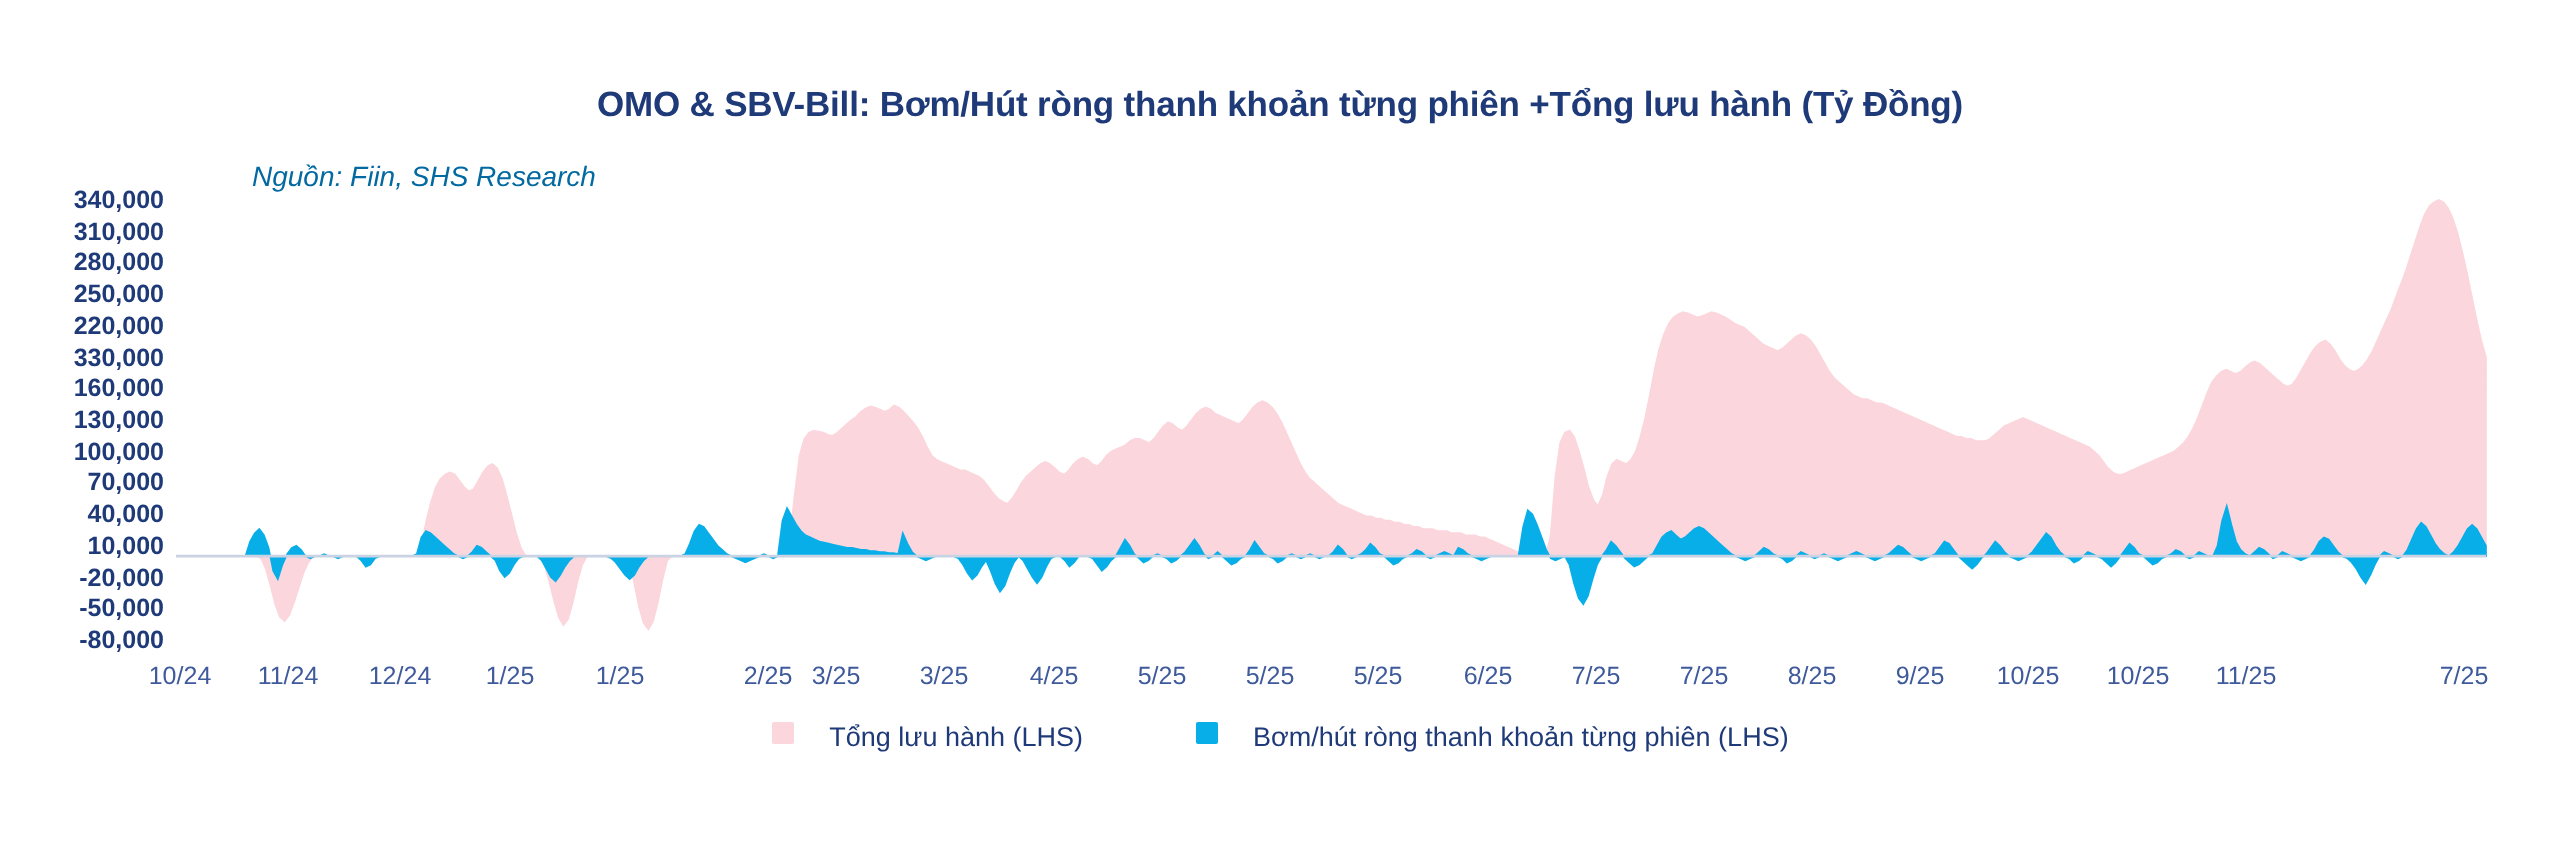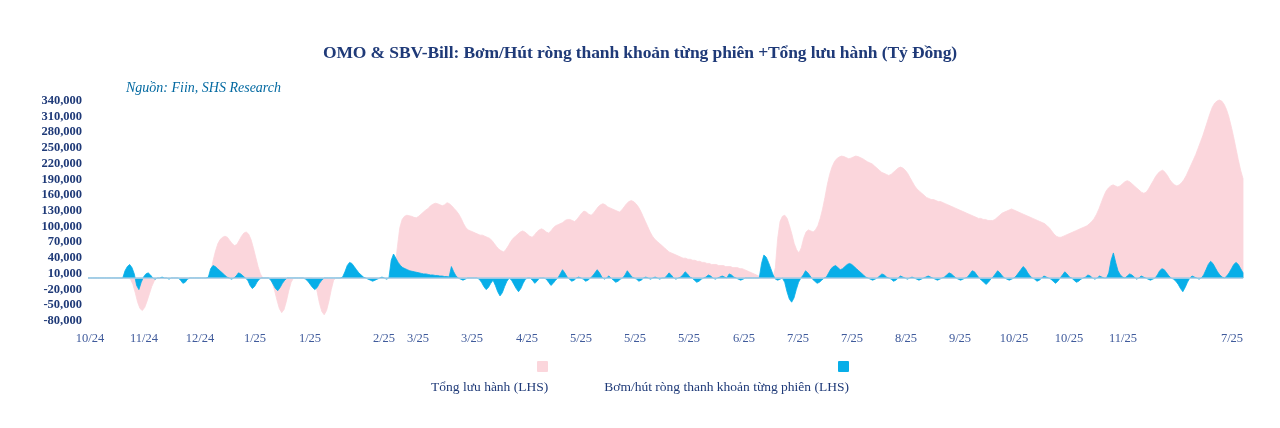--- a/index.html
+++ b/index.html
@@ -1,21 +1,21 @@
 <!DOCTYPE html>
 <html><head>
 <meta charset="utf-8">
 <style>
   html,body{margin:0;padding:0;}
   body{
     width:1280px;height:428px;background:#ffffff;
     font-family:"Liberation Sans",sans-serif;
     overflow:hidden;position:relative;
   }
-  #chart-root{position:absolute;left:0;top:0;width:1280px;height:428px;font-family:Liberation Serif, serif;}
+  #chart-root{position:absolute;left:0;top:0;width:1280px;height:428px;}
 
   .chart-title{
     position:absolute;left:0;top:42px;width:1280px;text-align:center;
     font-size:17.5px;font-weight:bold;color:#1F3A78;letter-spacing:-0.1px;
     white-space:nowrap;
   }
   .chart-source{
     position:absolute;left:126px;top:80px;
     font-size:14px;font-style:italic;color:#0369a1;font-weight:500;
     white-space:nowrap;
@@ -36,40 +36,40 @@
     position:absolute;top:331px;
     font-size:12.5px;color:#3F5A9B;font-weight:500;
     text-align:right;white-space:nowrap;
     transform:translateX(-50%);
   }
 
   .legend{
     position:absolute;left:0;top:361px;width:1280px;
     display:flex;justify-content:center;align-items:center;gap:56px;
   }
-  .legend-item{display:flex;align-items:flex-end;gap:7px;flex-direction:column;}
+  .legend-item{display:flex;align-items:flex-start;gap:18px;}
   .legend-swatch{width:11px;height:11px;display:inline-block;border-radius:1px;}
   .legend-label{font-size:13.5px;color:#1F3A78;font-weight:500;white-space:nowrap;}
 </style>
 </head>
 <body>
 
 <div id="chart-root">
 
   <div class="chart-title" style="color: rgb(31, 58, 120);">OMO &amp; SBV-Bill: Bơm/Hút ròng thanh khoản từng phiên +Tổng lưu hành (Tỷ Đồng)</div>
 
   <div class="chart-source">Nguồn: Fiin, SHS Research</div>
 
   <div id="y-axis">
       <div class="ytick" style="top: 100px;">340,000</div>
       <div class="ytick" style="top: 115.714px;">310,000</div>
       <div class="ytick" style="top: 131.429px;">280,000</div>
       <div class="ytick" style="top: 147.143px;">250,000</div>
       <div class="ytick" style="top: 162.857px;">220,000</div>
-      <div class="ytick" style="top: 178.571px;">190,000</div>
+      <div class="ytick" style="top: 178.571px;">330,000</div>
       <div class="ytick" style="top: 194.286px;">160,000</div>
       <div class="ytick" style="top: 210px;">130,000</div>
       <div class="ytick" style="top: 225.714px;">100,000</div>
       <div class="ytick" style="top: 241.429px;">70,000</div>
       <div class="ytick" style="top: 257.143px;">40,000</div>
       <div class="ytick" style="top: 272.857px;">10,000</div>
       <div class="ytick" style="top: 288.571px;">-20,000</div>
       <div class="ytick" style="top: 304.286px;">-50,000</div>
       <div class="ytick" style="top: 320px;">-80,000</div>
     </div>

